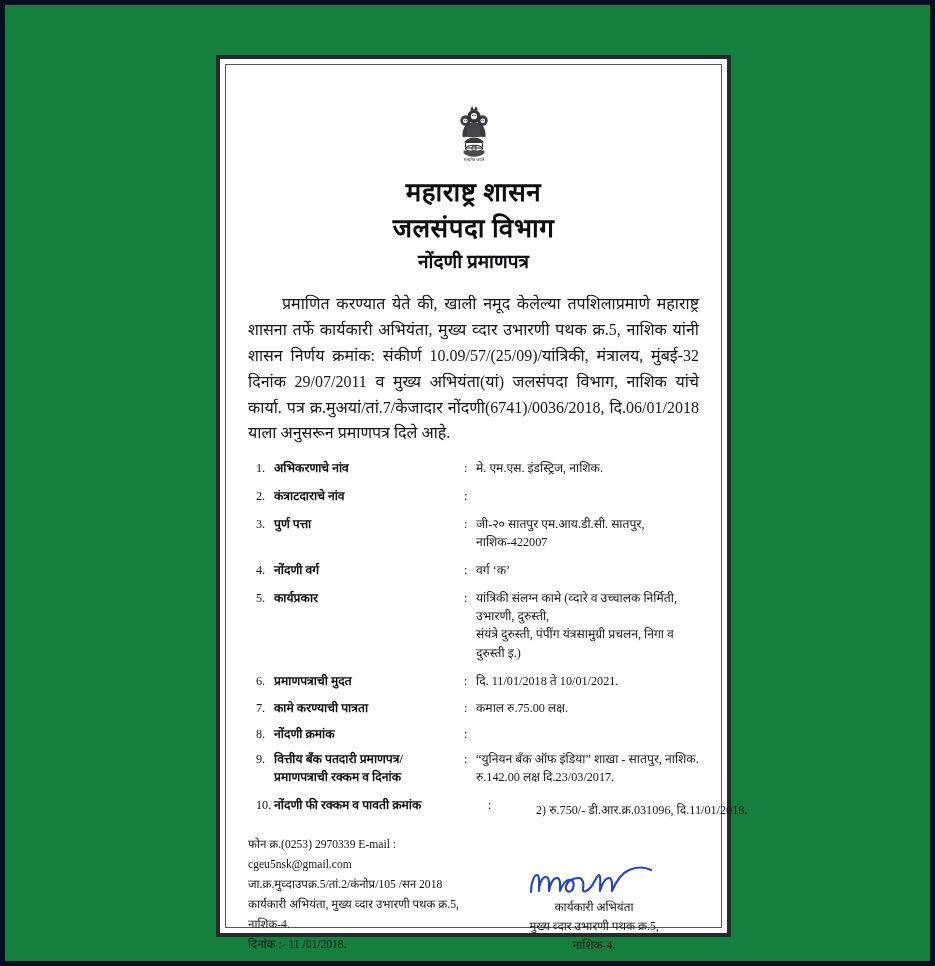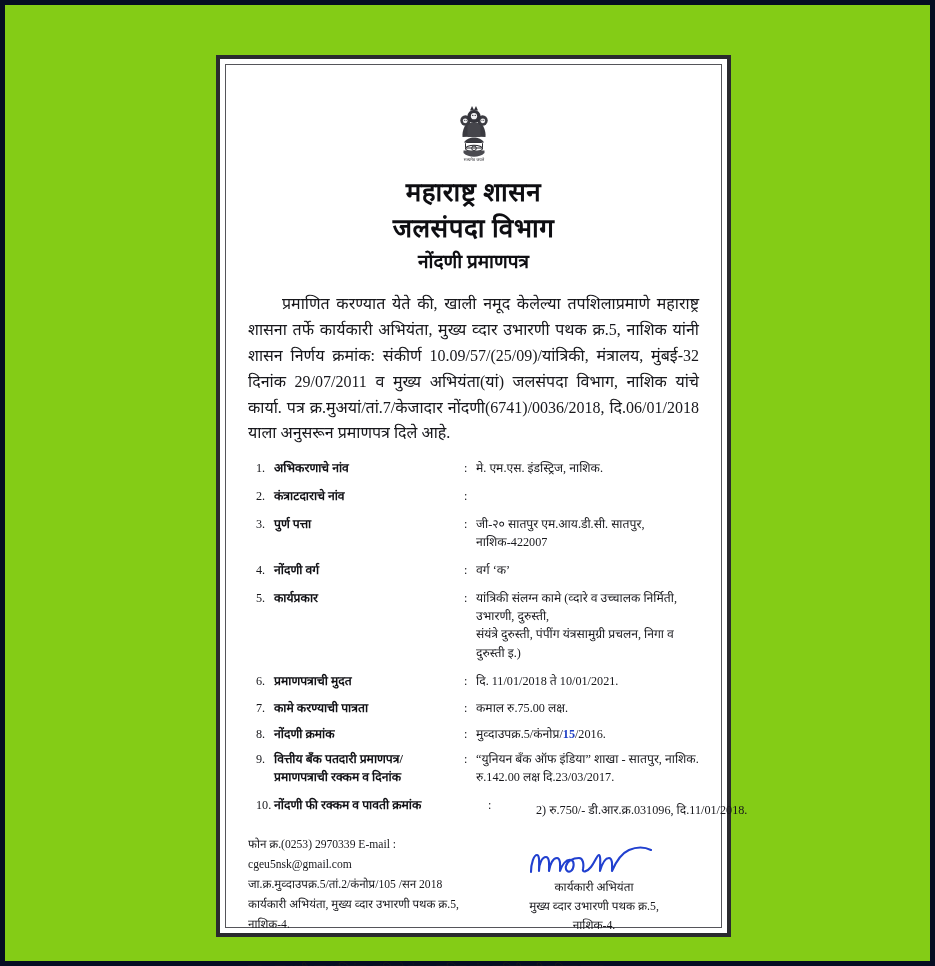--- a/index.html
+++ b/index.html
@@ -18,21 +18,21 @@
   }
 
   
   .scan-frame {
     position: absolute;
     left: 0; top: 0;
     width: 935px;
     height: 966px;
     box-sizing: border-box;
     border: 5px solid #060d22;
-    background: #84cc16;
+    background: #15803d;
   }
 
   
   .cert-outer {
     position: absolute;
     left: 211px;
     top: 50px;
     width: 515px;
     height: 882px;
     box-sizing: border-box;
@@ -286,21 +286,20 @@
           <span class="num">7.</span>
           <span class="label">कामे करण्याची पात्रता</span>
           <span class="colon">:</span>
           <span class="value">कमाल रु.75.00 लक्ष.</span>
         </div>
 
         <div class="row tight">
           <span class="num">8.</span>
           <span class="label">नोंदणी क्रमांक</span>
           <span class="colon">:</span>
-          <span class="value"><span>मुव्दाउपक्र.5/कंनोप्र/</span><span class="ink-blue">15</span><span>/2016.</span></span>
         </div>
 
         <div class="row">
           <span class="num">9.</span>
           <span class="label">
             <span>वित्तीय बँक पतदारी प्रमाणपत्र/</span>
             <span class="l2">प्रमाणपत्राची रक्कम   व दिनांक</span>
           </span>
           <span class="colon">:</span>
           <span class="value">
@@ -318,20 +317,21 @@
           </span>
         </div>
 
       </div>
 
       <div class="footer">
         <div class="foot-left">
           <div>फोन क्र.(0253) 2970339 E-mail : cgeu5nsk@gmail.com</div>
           <div>जा.क्र.मुव्दाउपक्र.5/तां.2/कंनोप्र/105 /सन 2018</div>
           <div>कार्यकारी अभियंता, मुख्य व्दार उभारणी पथक क्र.5, नाशिक-4.</div>
+          <div>दिनांक :-  11 /01/2018.</div>
         </div>
         <div class="foot-right">
           <div class="signature">
             <svg viewBox="0 0 150 34" width="150" height="34" aria-hidden="true">
               <path d="M12 27 C12 18, 15 10, 18 10 C21 10, 20 20, 20 26
                        C20 19, 23 12, 27 12 C31 12, 30 21, 30 26
                        C31 19, 34 13, 38 13 C42 13, 41 22, 41 26
                        C43 20, 47 14, 52 15 C56 16, 55 24, 52 26
                        C49 28, 46 25, 47 21 C48 16, 54 13, 60 13
                        C64 13, 65 19, 64 24 C63 28, 68 27, 72 22

